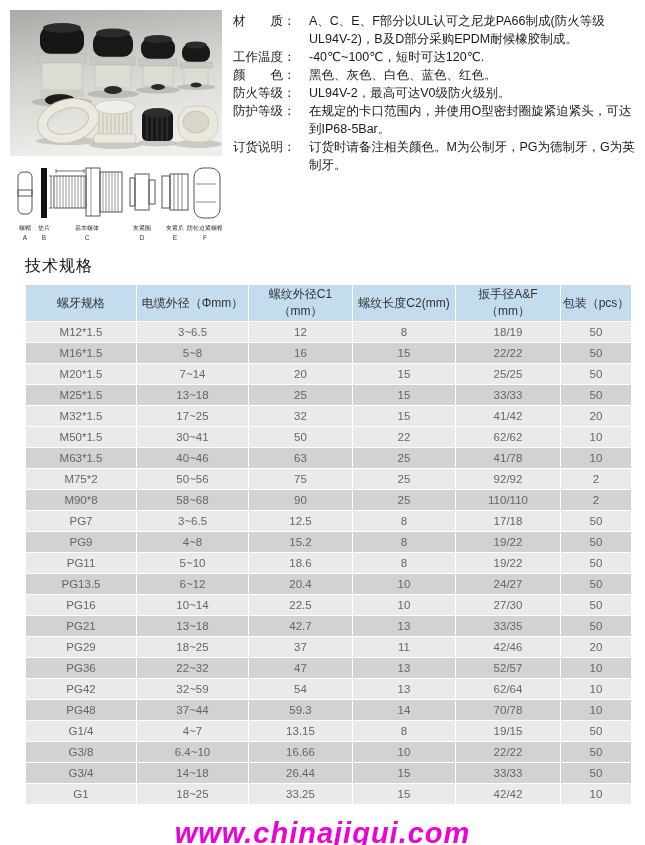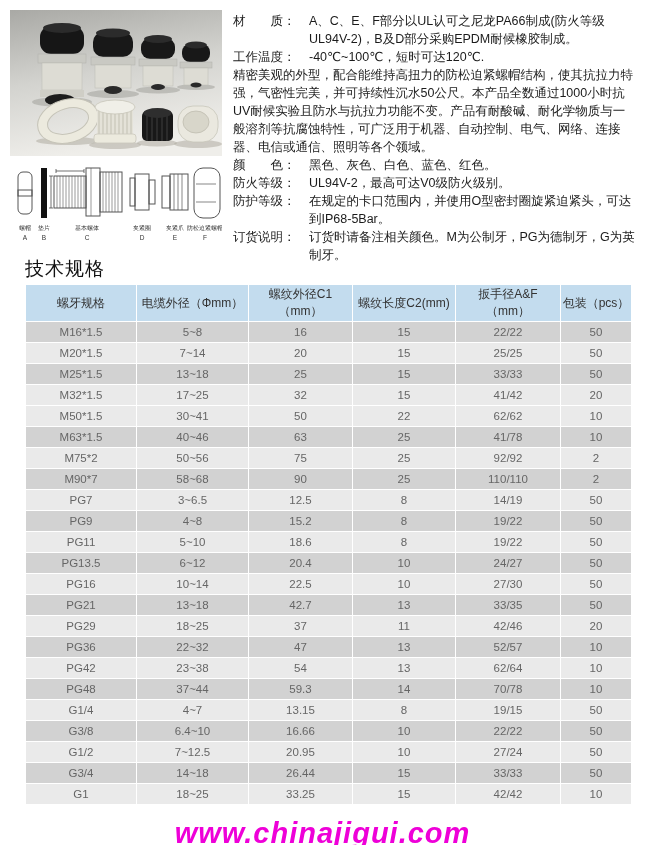--- a/index.html
+++ b/index.html
@@ -12,21 +12,21 @@
   
   .diagram{position:absolute;left:10px;top:162px;width:212px;height:92px;}
 
   
   .info{position:absolute;left:233px;top:12px;width:404px;color:#1b1b1b;
         font-size:12.5px;line-height:18px;}
   .info-row{display:flex;}
   .info-label{flex:0 0 76px;white-space:nowrap;color:#1b1b1b;}
   .info-text{flex:1;}
 
-  .tech-title{position:absolute;left:25px;top:256px;font-size:19px;color:#111;letter-spacing:1px;}
+  .tech-title{position:absolute;left:25px;top:256px;font-size:16px;color:#111;letter-spacing:1px;}
 
   
   table.spec{position:absolute;left:25px;top:284px;width:606px;border-collapse:collapse;
              table-layout:fixed;font-size:11.5px;}
   table.spec th{background:#c3dcee;color:#333;font-weight:normal;height:20px;
                 border:1px solid #fff;text-align:center;font-size:12px;}
   table.spec td{height:18px;border:1px solid #fff;text-align:center;color:#666;}
   table.spec tr.odd td{background:#eaeaea;}
   table.spec tr.even td{background:#d2d2d2;}
   col.c0{width:111px;}col.c1{width:112px;}col.c2{width:104px;}
@@ -159,21 +159,20 @@
   <div class="info">
     <div class="info-row">
       <span class="info-label">材　　质：</span>
       <span class="info-text">A、C、E、F部分以UL认可之尼龙PA66制成(防火等级UL94V-2)，B及D部分采购EPDM耐候橡胶制成。</span>
     </div>
     <div class="info-row">
       <span class="info-label">工作温度：</span>
       <span class="info-text">-40℃~100℃，短时可达120℃.</span>
     </div>
     <div class="info-row">
-      <span class="info-text">精密美观的外型，配合能维持高扭力的防松迫紧螺帽结构，使其抗拉力特强，气密性完美，并可持续性沉水50公尺。本产品全数通过1000小时抗UV耐候实验且防水与抗拉力功能不变。产品有耐酸碱、耐化学物质与一般溶剂等抗腐蚀特性，可广泛用于机器、自动控制、电气、网络、连接器、电信或通信、照明等各个领域。</span>
     </div>
     <div class="info-row">
       <span class="info-label">颜　　色：</span>
       <span class="info-text">黑色、灰色、白色、蓝色、红色。</span>
     </div>
     <div class="info-row">
       <span class="info-label">防火等级：</span>
       <span class="info-text">UL94V-2，最高可达V0级防火级别。</span>
     </div>
     <div class="info-row">
@@ -202,20 +201,28 @@
         <th>螺牙规格</th>
         <th>电缆外径（Φmm）</th>
         <th>螺纹外径C1（mm）</th>
         <th>螺纹长度C2(mm)</th>
         <th>扳手径A&amp;F（mm）</th>
         <th>包装（pcs）</th>
       </tr>
     </thead>
     <tbody>
 
+        <tr class="odd">
+          <td>M12*1.5</td>
+          <td>3~6.5</td>
+          <td>12</td>
+          <td>8</td>
+          <td>18/19</td>
+          <td>50</td>
+        </tr>
 
         <tr class="even">
           <td>M16*1.5</td>
           <td>5~8</td>
           <td>16</td>
           <td>15</td>
           <td>22/22</td>
           <td>50</td>
         </tr>
 
@@ -268,34 +275,34 @@
         <tr class="odd">
           <td>M75*2</td>
           <td>50~56</td>
           <td>75</td>
           <td>25</td>
           <td>92/92</td>
           <td>2</td>
         </tr>
 
         <tr class="even">
-          <td>M90*7</td>
+          <td>M90*8</td>
           <td>58~68</td>
           <td>90</td>
           <td>25</td>
           <td>110/110</td>
           <td>2</td>
         </tr>
 
         <tr class="odd">
           <td>PG7</td>
           <td>3~6.5</td>
           <td>12.5</td>
           <td>8</td>
-          <td>14/19</td>
+          <td>17/18</td>
           <td>50</td>
         </tr>
 
         <tr class="even">
           <td>PG9</td>
           <td>4~8</td>
           <td>15.2</td>
           <td>8</td>
           <td>19/22</td>
           <td>50</td>
@@ -350,21 +357,21 @@
           <td>PG36</td>
           <td>22~32</td>
           <td>47</td>
           <td>13</td>
           <td>52/57</td>
           <td>10</td>
         </tr>
 
         <tr class="odd">
           <td>PG42</td>
-          <td>23~38</td>
+          <td>32~59</td>
           <td>54</td>
           <td>13</td>
           <td>62/64</td>
           <td>10</td>
         </tr>
 
         <tr class="even">
           <td>PG48</td>
           <td>37~44</td>
           <td>59.3</td>
@@ -384,28 +391,20 @@
 
         <tr class="even">
           <td>G3/8</td>
           <td>6.4~10</td>
           <td>16.66</td>
           <td>10</td>
           <td>22/22</td>
           <td>50</td>
         </tr>
 
-        <tr class="odd">
-          <td>G1/2</td>
-          <td>7~12.5</td>
-          <td>20.95</td>
-          <td>10</td>
-          <td>27/24</td>
-          <td>50</td>
-        </tr>
 
         <tr class="even">
           <td>G3/4</td>
           <td>14~18</td>
           <td>26.44</td>
           <td>15</td>
           <td>33/33</td>
           <td>50</td>
         </tr>
 

